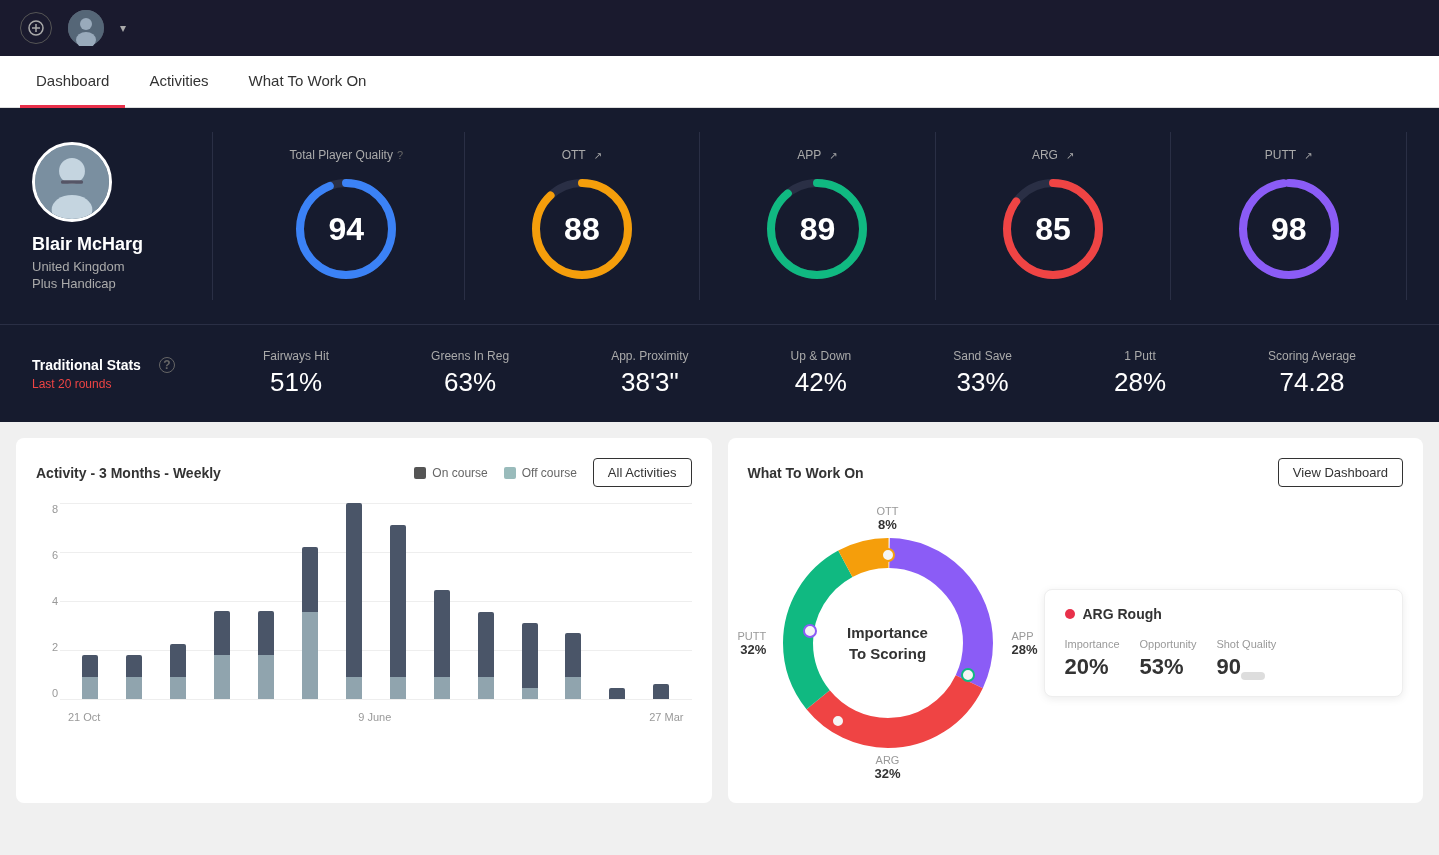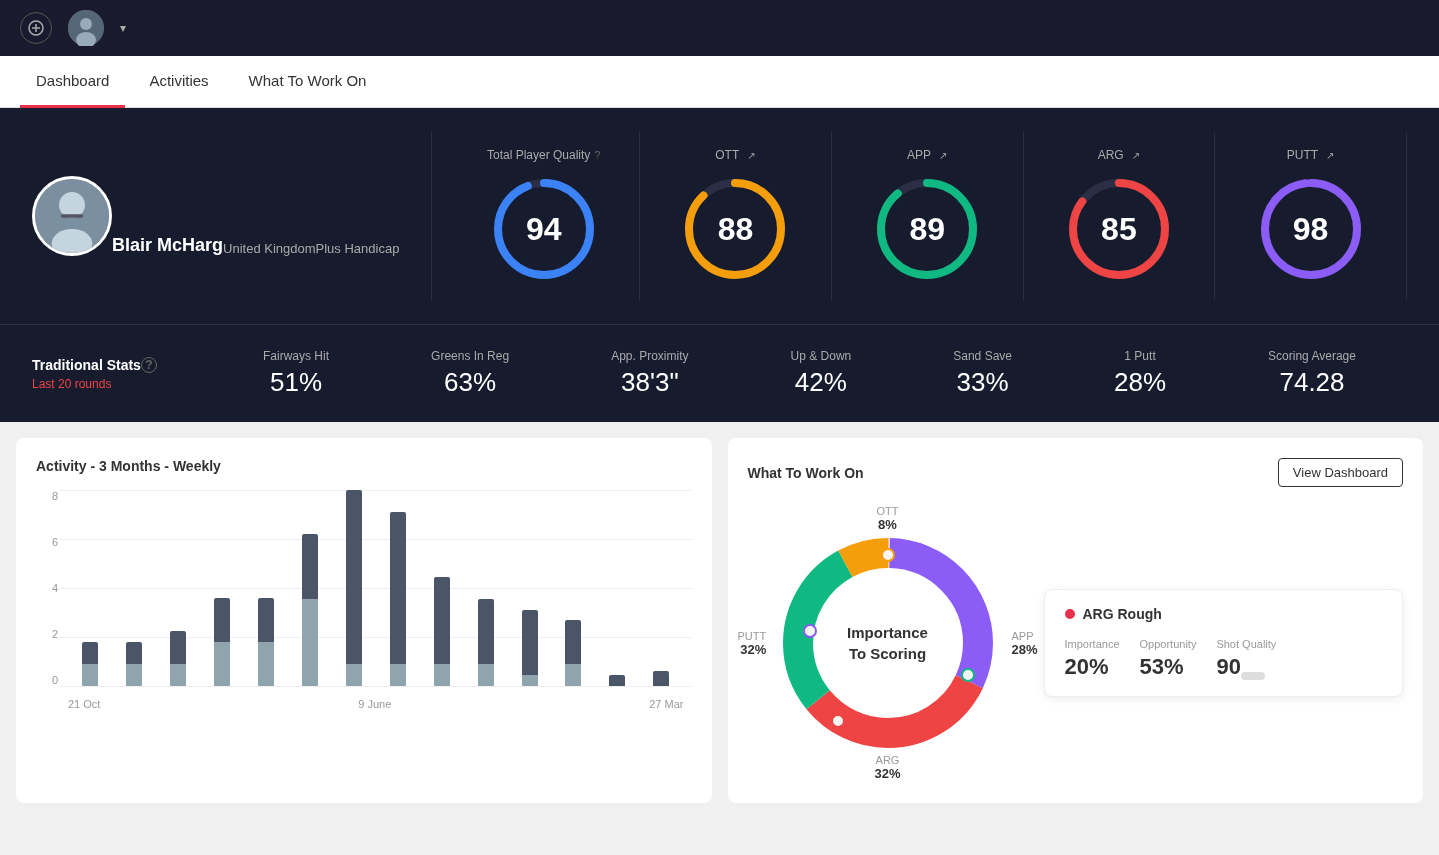--- a/index.html
+++ b/index.html
@@ -53,21 +53,21 @@
     
     .player-section {
       background: #161b2e;
       padding: 24px 32px;
       display: flex;
       align-items: center;
       gap: 0;
       min-height: 200px;
     }
     .player-info {
-      display: flex; flex-direction: row; align-items: flex-end;
+      display: flex; flex-direction: column; align-items: flex-start;
       min-width: 180px; padding-right: 32px;
     }
     .avatar-large {
       width: 80px; height: 80px; border-radius: 50%;
       border: 3px solid #fff;
       background: linear-gradient(135deg, #8899aa, #556677);
       overflow: hidden; display: flex; align-items: center; justify-content: center;
     }
     .avatar-large svg { width: 80px; height: 80px; }
     .player-name { color: #fff; font-size: 18px; font-weight: 700; margin-top: 12px; text-align: center; }
@@ -100,21 +100,21 @@
     svg.ring { transform: rotate(-90deg); }
 
     
     .stats-bar {
       background: #161b2e;
       border-top: 1px solid #2a2f45;
       padding: 24px 32px;
       display: flex; align-items: center; gap: 0;
     }
     .stats-label-section { min-width: 180px; }
-    .stats-title { color: #fff; font-size: 14px; font-weight: 600; display: flex; align-items: center; gap: 0; }
+    .stats-title { color: #fff; font-size: 14px; font-weight: 600; display: flex; align-items: center; gap: 18px; }
     .stats-subtitle { color: #ef4444; font-size: 12px; margin-top: 4px; }
     .stats-items { display: flex; flex: 1; justify-content: space-around; }
     .stat-item { display: flex; flex-direction: column; align-items: center; gap: 4px; }
     .stat-name { color: #aaa; font-size: 12px; }
     .stat-value { color: #fff; font-size: 26px; font-weight: 300; }
 
     
     .bottom-section {
       background: #f0f0f0;
       display: flex; gap: 16px; padding: 16px;
@@ -346,20 +346,35 @@
       <span class="stat-value">74.28</span>
     </div>
   </div>
 </div>
 
 <div class="bottom-section">
 
   <div class="activity-card">
     <div class="activity-header">
       <span class="activity-title">Activity - 3 Months - Weekly</span>
+      <div style="display:flex;align-items:center;gap:16px">
+        <div class="legend">
+          <div class="legend-item">
+            <div class="legend-dot" style="background:#555"></div>
+            <span>On course</span>
+          </div>
+          <div class="legend-item">
+            <div class="legend-dot" style="background:#9bb"></div>
+            <span>Off course</span>
+          </div>
+        </div>
+        <button class="all-activities-btn">
+          <span>All Activities</span>
+        </button>
+      </div>
     </div>
 
     <div class="chart-area">
       <div class="y-labels">
         <span class="y-label">8</span>
         <span class="y-label">6</span>
         <span class="y-label">4</span>
         <span class="y-label">2</span>
         <span class="y-label">0</span>
       </div>

